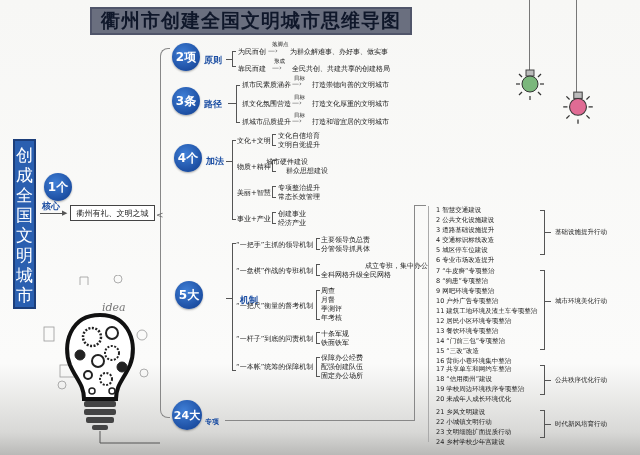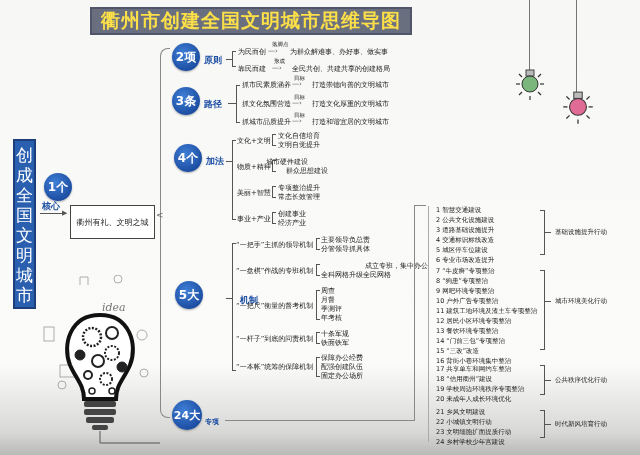--- a/index.html
+++ b/index.html
@@ -7,21 +7,21 @@
   body {
     background: linear-gradient(180deg, #f7f7f5 0%, #fbfbfa 80%, #d8d8d6 95%, #b9b9b7 100%);
     font-family: "DejaVu Sans", sans-serif;
     color: #222;
     position: relative;
   }
   .abs { position: absolute; }
   .title {
     left: 90px; top: 7px; width: 322px; height: 28px;
     background: #6a6f7f; border: 2px solid #50556a;
-    color: #fde047; font-size: 19px; font-weight: bold;
+    color: #0f172a; font-size: 19px; font-weight: bold;
     display: flex; align-items: center; justify-content: center;
     letter-spacing: 1px;
   }
   .vertical-title {
     left: 13px; top: 139px; width: 23px; height: 170px;
     background: #2a5fb0; border: 2px solid #1c3e7a;
     color: #fff; font-size: 17px; line-height: 20px;
     display: flex; flex-direction: column; align-items: center; justify-content: center;
     padding-top: 2px;
   }
@@ -32,21 +32,21 @@
     display: flex; align-items: center; justify-content: center;
     font-weight: bold;
     box-shadow: 0 1px 2px rgba(0,0,0,0.3);
   }
   .c-small { width: 28px; height: 28px; font-size: 12px; }
   .c-big { width: 30px; height: 30px; font-size: 13px; }
   .label-blue { color: #1d4fa3; font-size: 9px; font-weight: bold; }
   .txt { font-size: 7px; white-space: nowrap; color: #222; }
   .txt-s { font-size: 5.5px; white-space: nowrap; color: #222; }
   .core-box {
-    left: 70px; top: 205px; width: 85px; height: 34px;
+    left: 70px; top: 205px; width: 85px; height: 16px;
     border: 1px solid #444; background: #fff;
     font-size: 8px; display: flex; align-items: center; justify-content: center;
   }
   .line { background: #555; }
   .bracket {
     border: 1px solid #555; border-left: none; width: 5px;
   }
   .bracket-l {
     border: 1px solid #555; border-right: none; width: 4px;
   }

